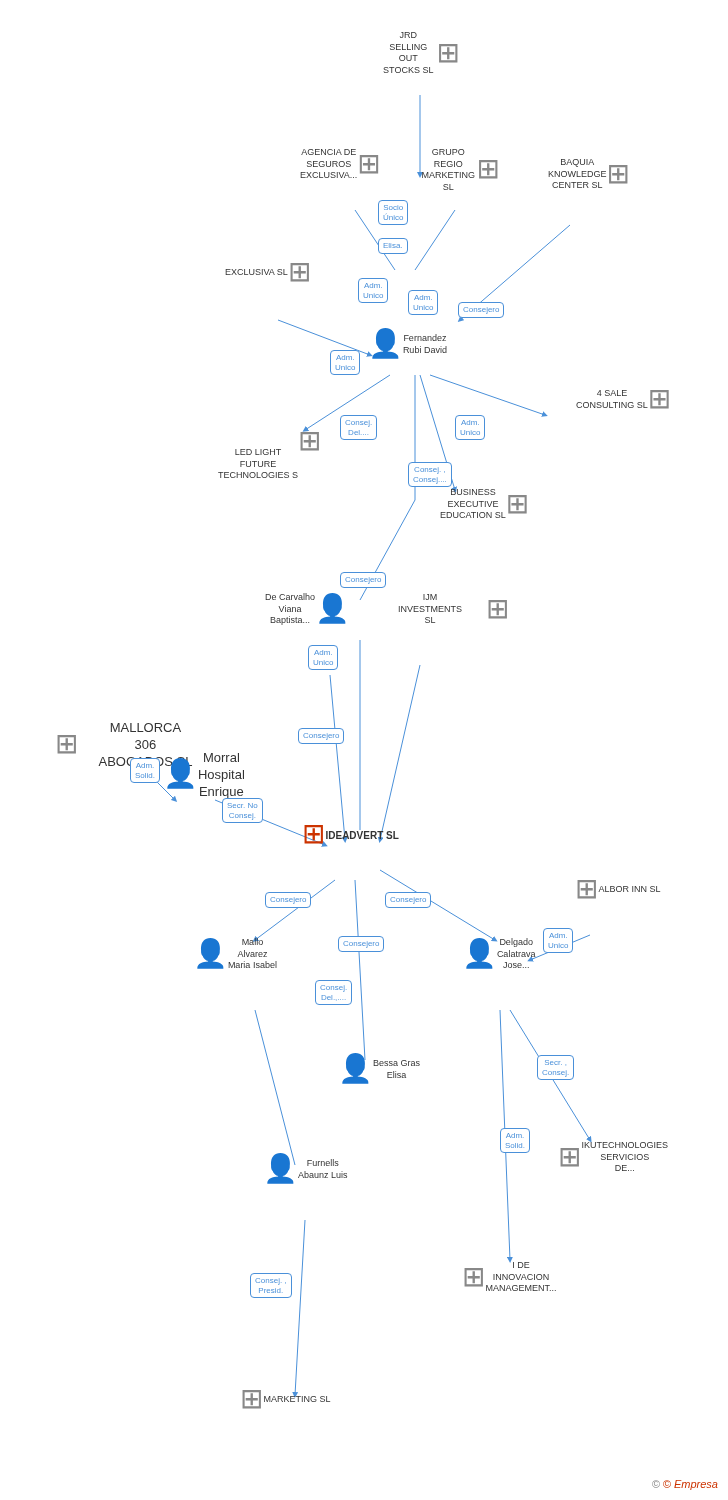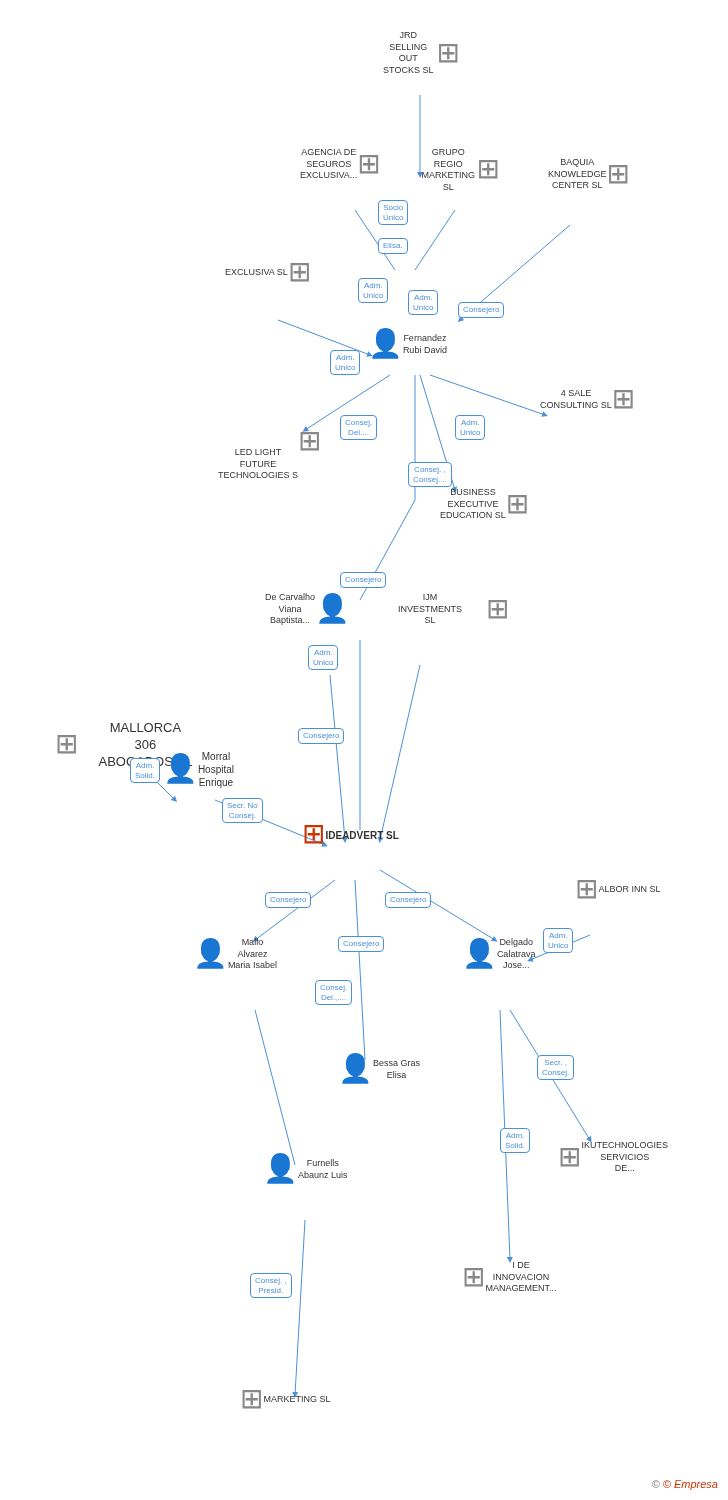--- a/index.html
+++ b/index.html
@@ -178,21 +178,21 @@
 <div class="role-badge" style="left:330px;top:350px;">Adm.<br>Unico</div>
 
 <div class="node" style="left:218px;top:400px;width:80px;">
   <div class="node-label" style="font-size:9px;margin-top:47px;">LED LIGHT<br>FUTURE<br>TECHNOLOGIES S</div>
   <div class="building-icon">⊞</div>
 </div>
 
 <div class="role-badge" style="left:340px;top:415px;">Consej.<br>Del....</div>
 
 <div class="node" style="left:540px;top:385px;width:80px;">
-  <div class="node-label" style="font-size:9px;">4 SALE<br>CONSULTING SL</div>
+  <div class="node-label" style="font-size:9px;margin-left:36px;">4 SALE<br>CONSULTING SL</div>
   <div class="building-icon">⊞</div>
 </div>
 
 <div class="role-badge" style="left:455px;top:415px;">Adm.<br>Unico</div>
 
 <div class="node" style="left:440px;top:485px;width:80px;">
   <div class="node-label" style="font-size:9px;">BUSINESS<br>EXECUTIVE<br>EDUCATION SL</div>
   <div class="building-icon">⊞</div>
 </div>
 
@@ -214,21 +214,21 @@
 
 <div class="node" style="left:55px;top:718px;width:75px;">
   <div class="building-icon">⊞</div>
   <div class="node-label" style="font-size:13px;margin-left:20px;">MALLORCA<br>306<br>ABOGADOS SL</div>
 </div>
 
 <div class="role-badge" style="left:130px;top:758px;">Adm.<br>Solid.</div>
 
 <div class="node" style="left:163px;top:748px;width:60px;">
   <div class="person-icon">👤</div>
-  <div class="node-label" style="font-size:10px;">Morral<br>Hospital<br>Enrique</div>
+  <div class="node-label" style="font-size:13px;">Morral<br>Hospital<br>Enrique</div>
 </div>
 
 <div class="role-badge" style="left:222px;top:798px;">Secr. No<br>Consej.</div>
 <div class="role-badge" style="left:298px;top:728px;">Consejero</div>
 
 <div class="node" style="left:302px;top:820px;width:80px;">
   <div class="building-icon red">⊞</div>
   <div class="node-label bold" style="font-size:10px;font-weight:bold;">IDEADVERT SL</div>
 </div>
 

